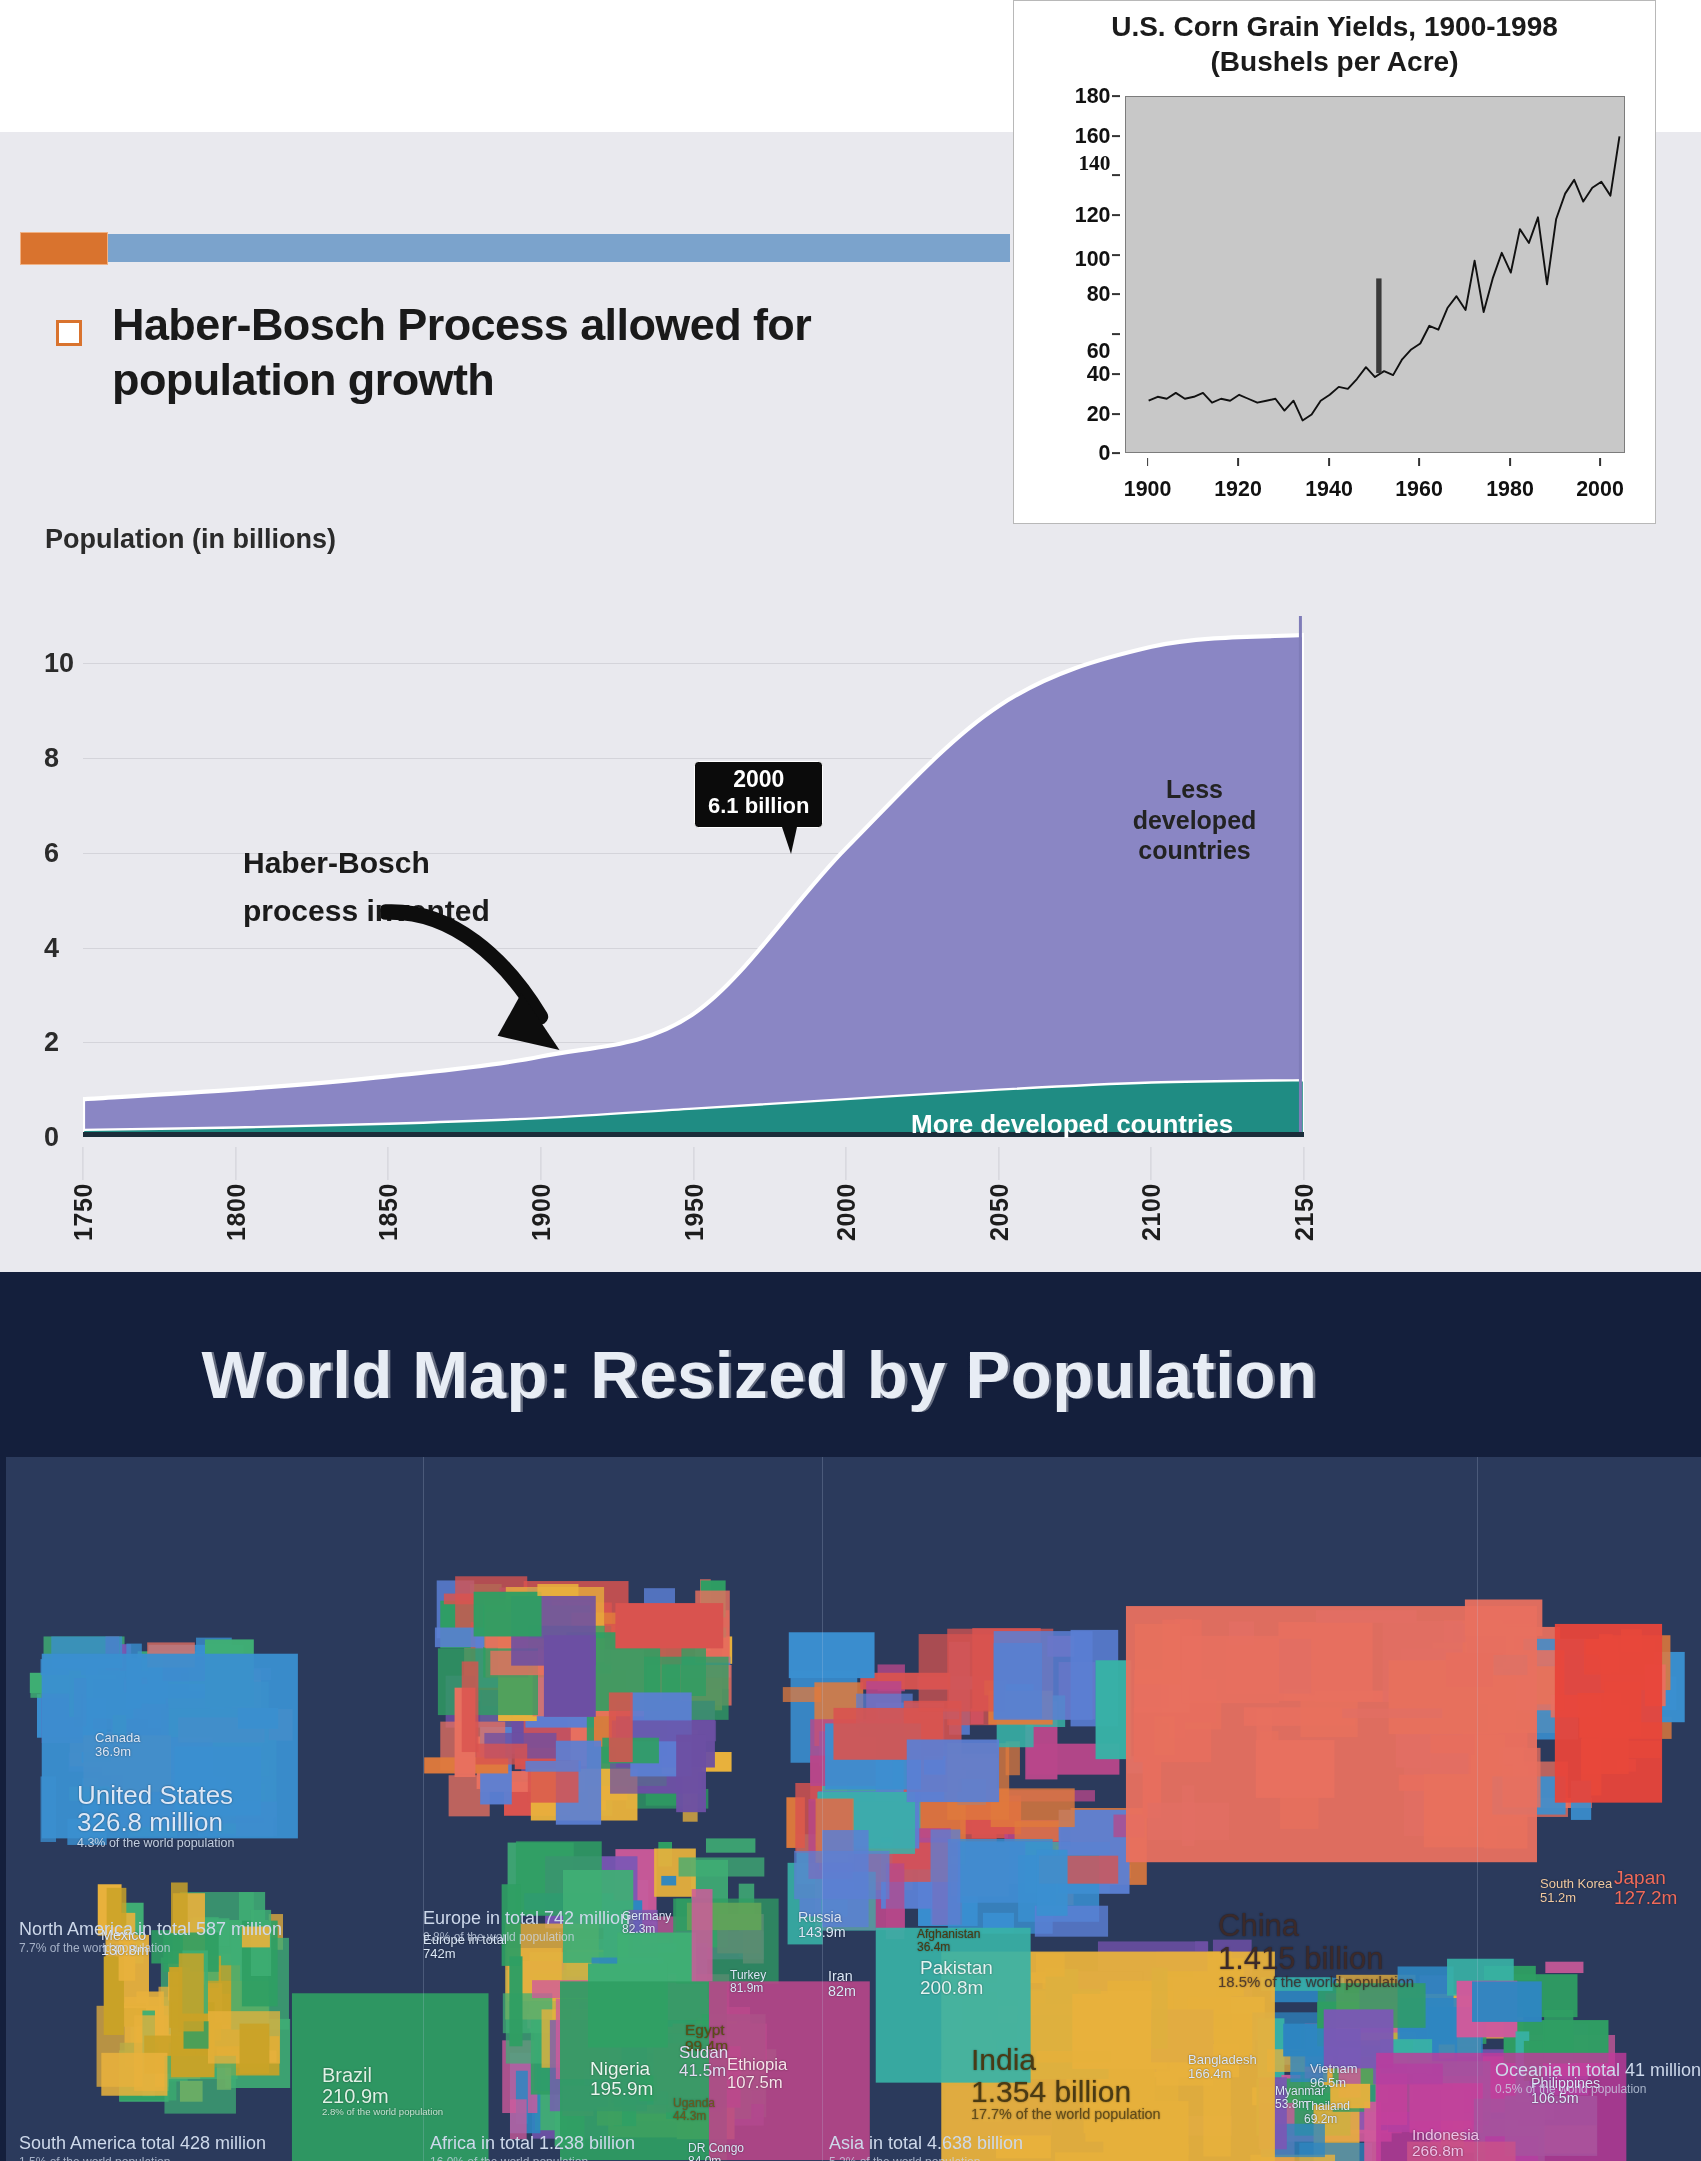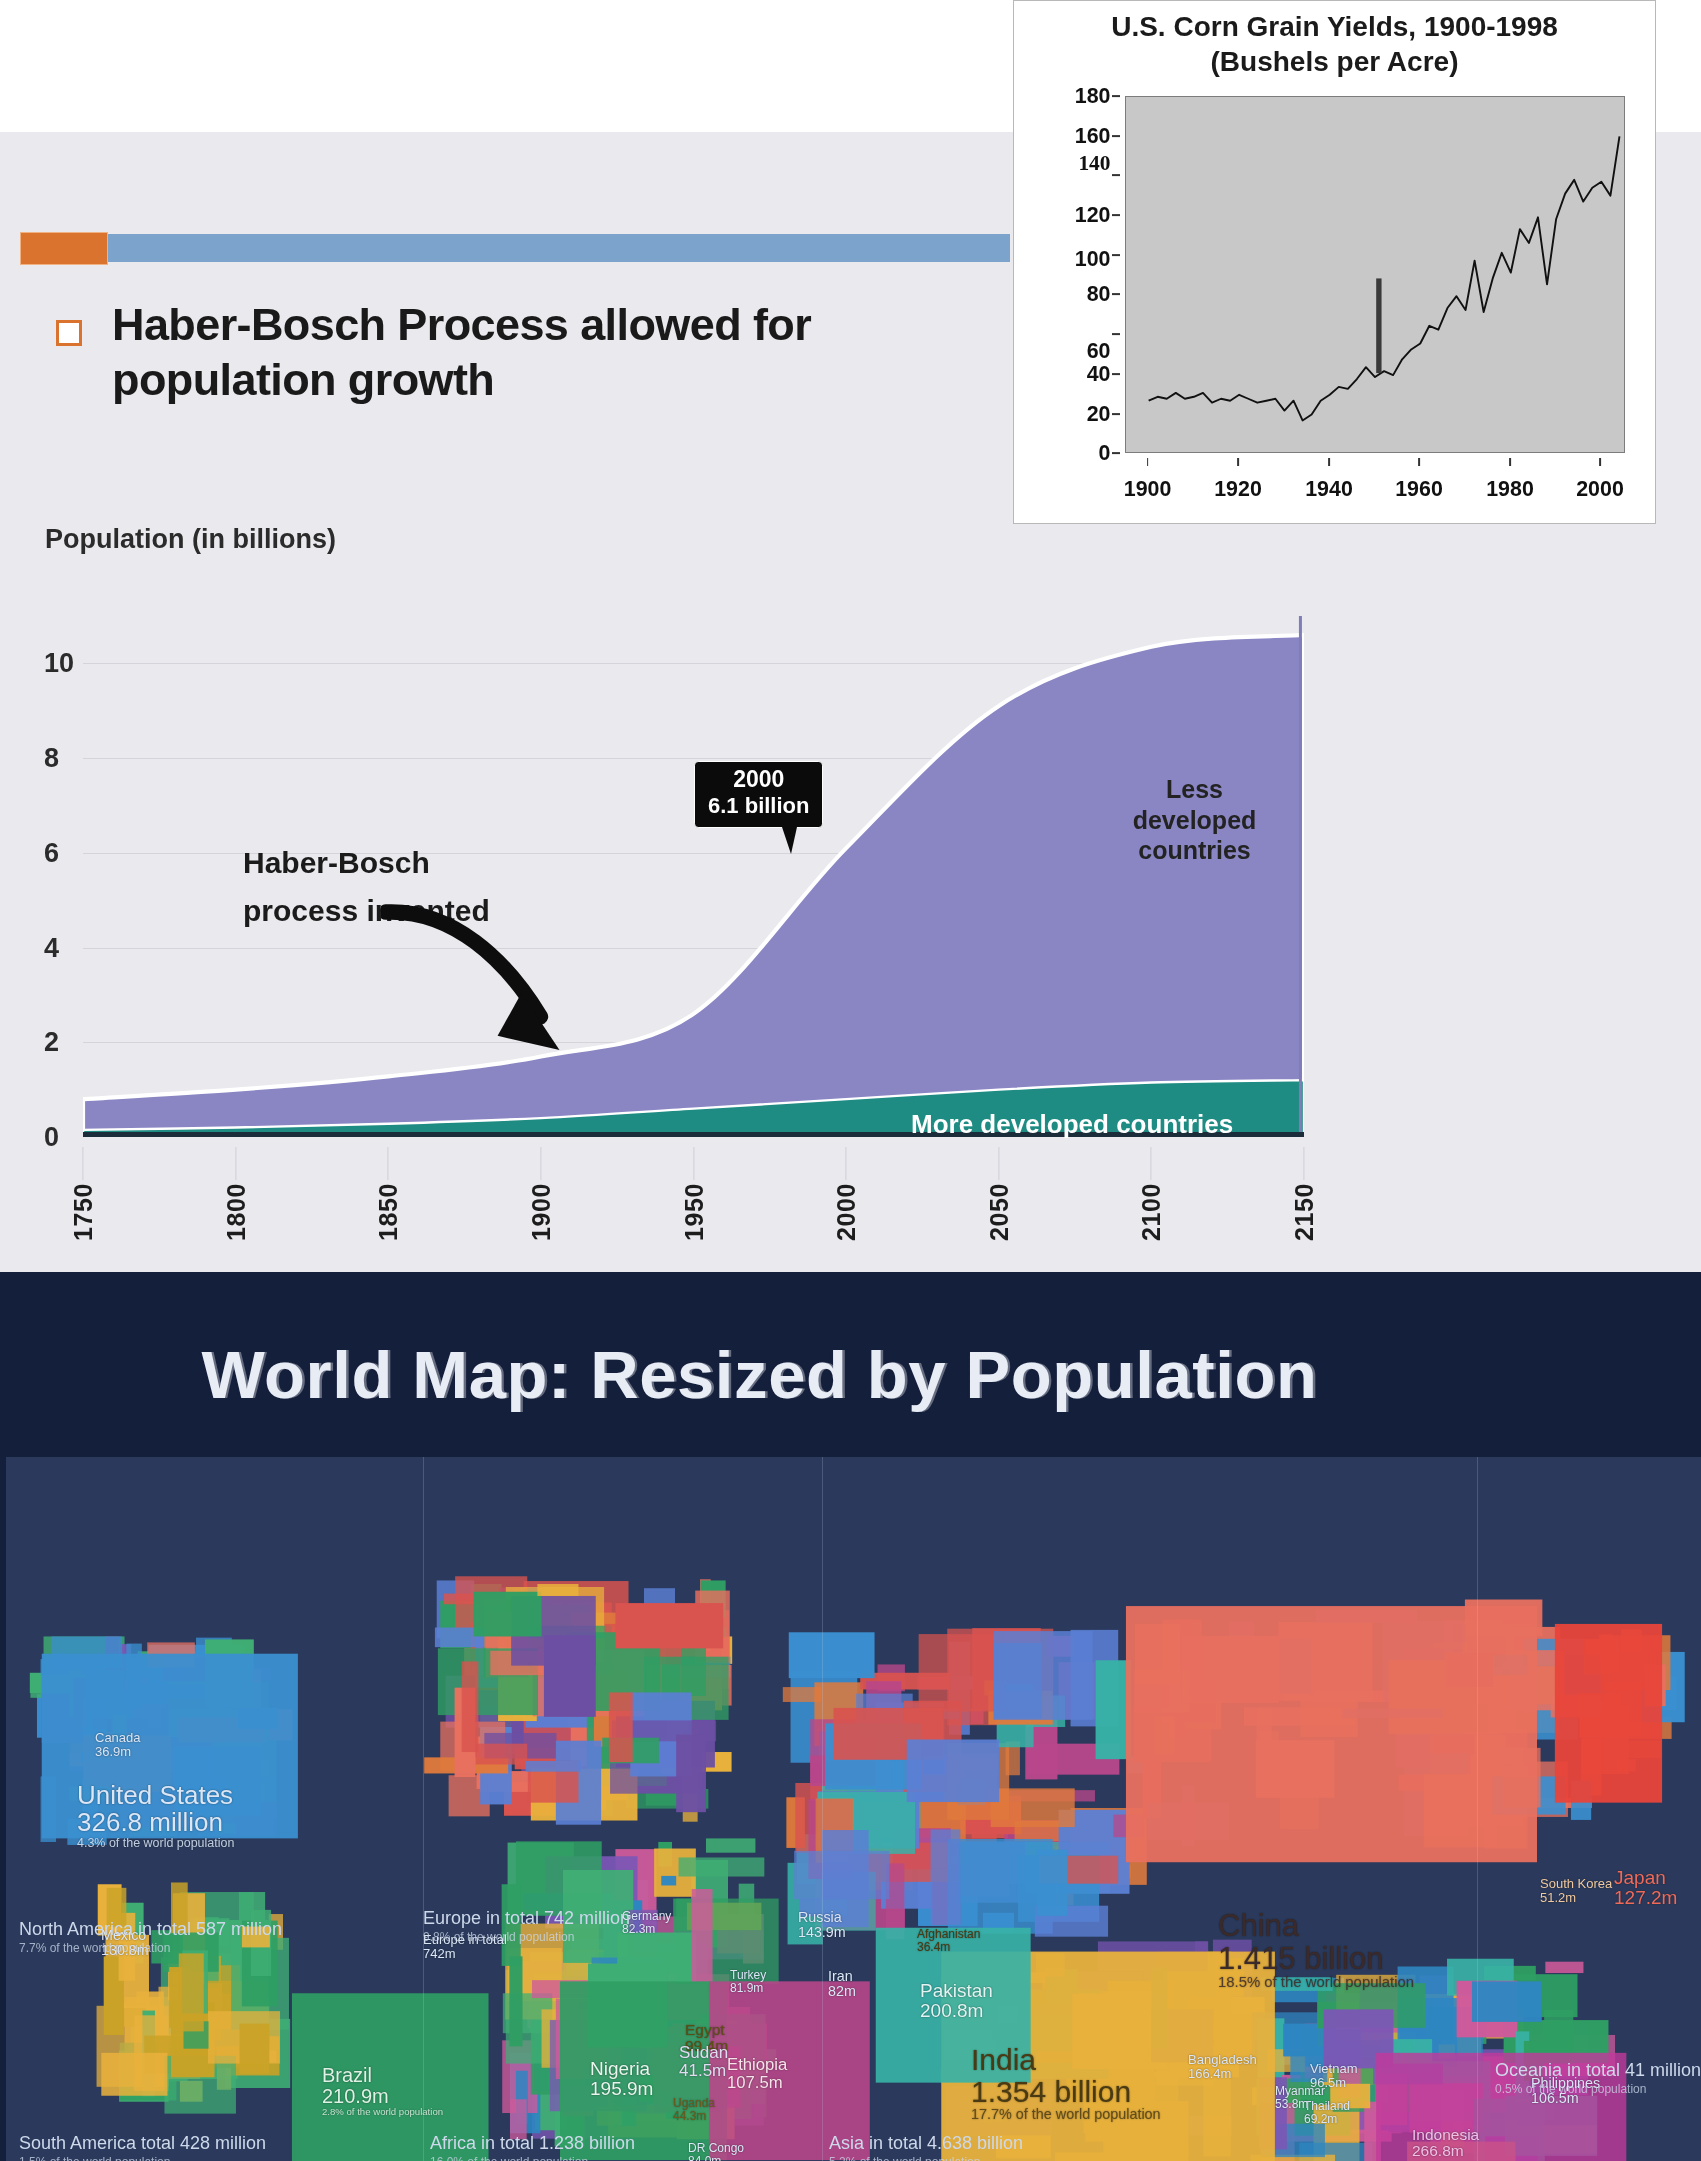--- a/index.html
+++ b/index.html
@@ -864,21 +864,21 @@
         </div><div class="mlab" style="left: 316px; top: 608px; font-size: 20px; color: rgb(223, 242, 230);">
           <span class="nm">Brazil</span>
           <span class="vl">210.9m</span>
           <span class="pc">2.8% of the world population</span>
         </div><div class="mlab" style="left: 584px; top: 602px; font-size: 19px; color: rgb(232, 246, 238);">
           <span class="nm">Nigeria</span>
           <span class="vl">195.9m</span>
         </div><div class="mlab" style="left: 721px; top: 599px; font-size: 16.7px; color: rgb(247, 228, 234);">
           <span class="nm">Ethiopia</span>
           <span class="vl">107.5m</span>
-        </div><div class="mlab" style="left: 914px; top: 524px; font-size: 19px; color: rgb(227, 244, 242);">
+        </div><div class="mlab" style="left: 914px; top: 501px; font-size: 19px; color: rgb(227, 244, 242);">
           <span class="nm">Pakistan</span>
           <span class="vl">200.8m</span>
         </div><div class="mlab" style="left: 1608px; top: 411px; font-size: 19px; color: rgb(240, 106, 90);">
           <span class="nm">Japan</span>
           <span class="vl">127.2m</span>
         </div><div class="mlab" style="left: 1534px; top: 420px; font-size: 13px; color: rgb(240, 201, 160);">
           <span class="nm">South Korea</span>
           <span class="vl">51.2m</span>
         </div><div class="mlab" style="left: 679px; top: 565px; font-size: 15.5px; color: rgb(92, 79, 20);">
           <span class="nm">Egypt</span>

